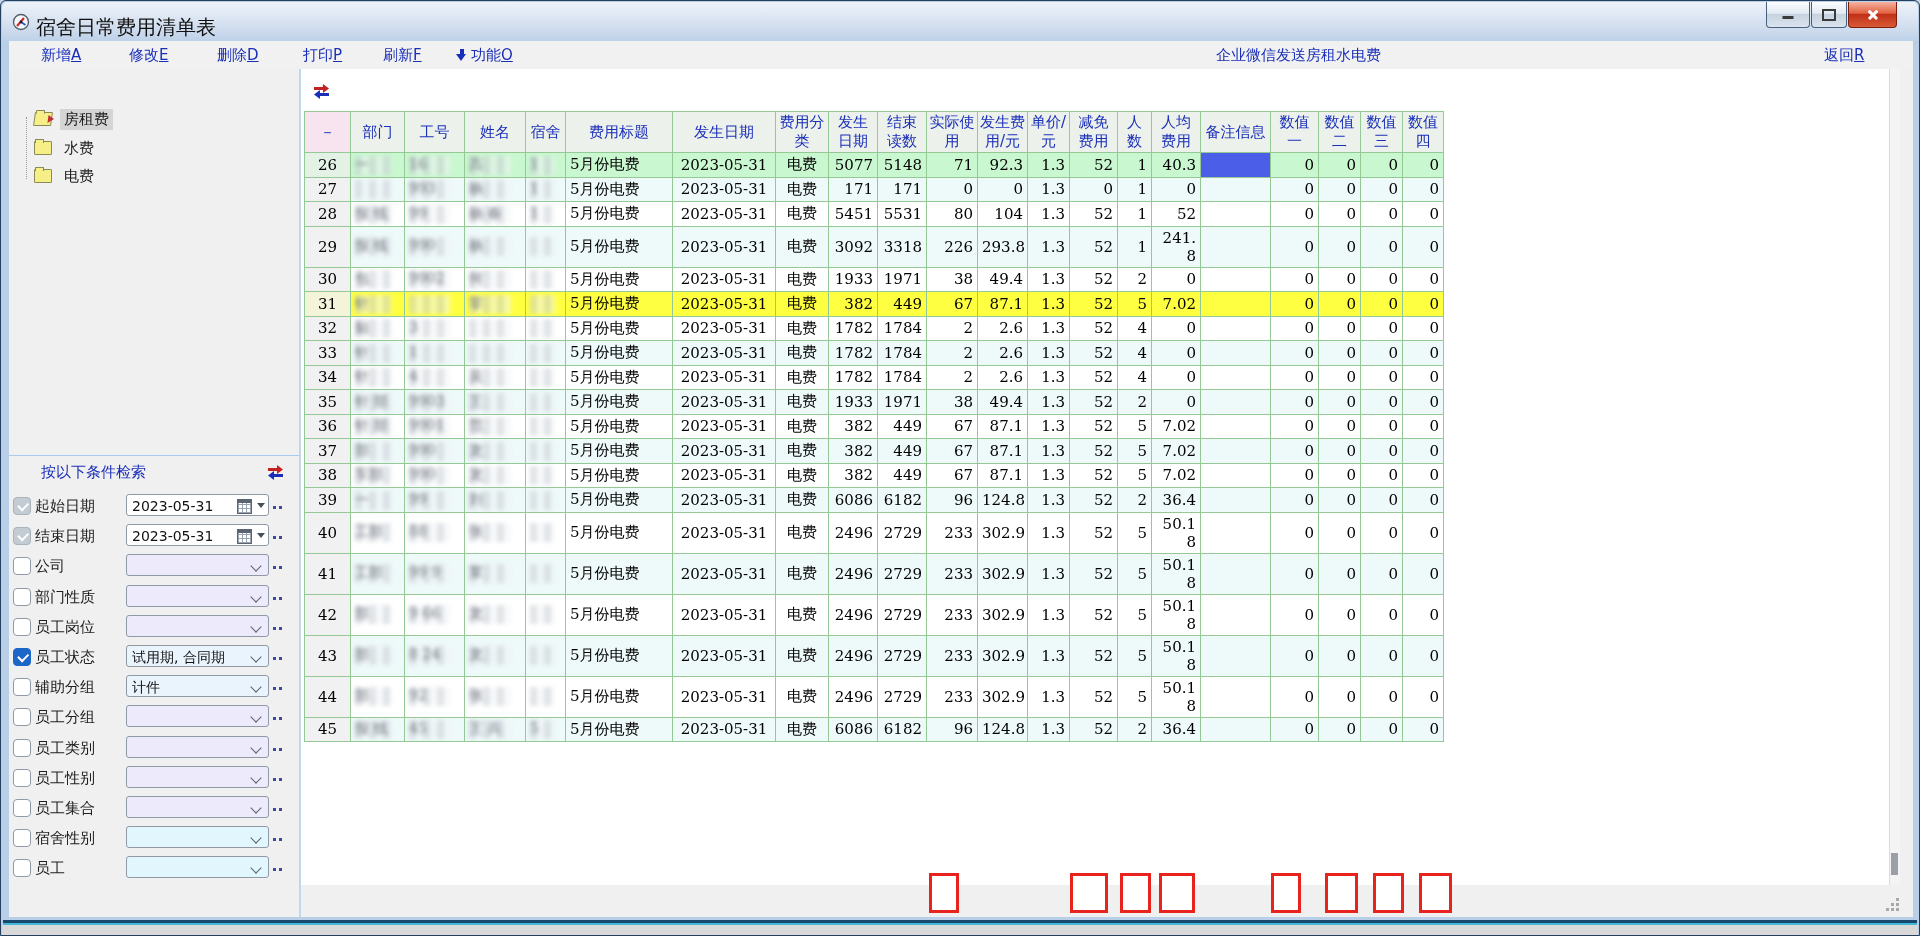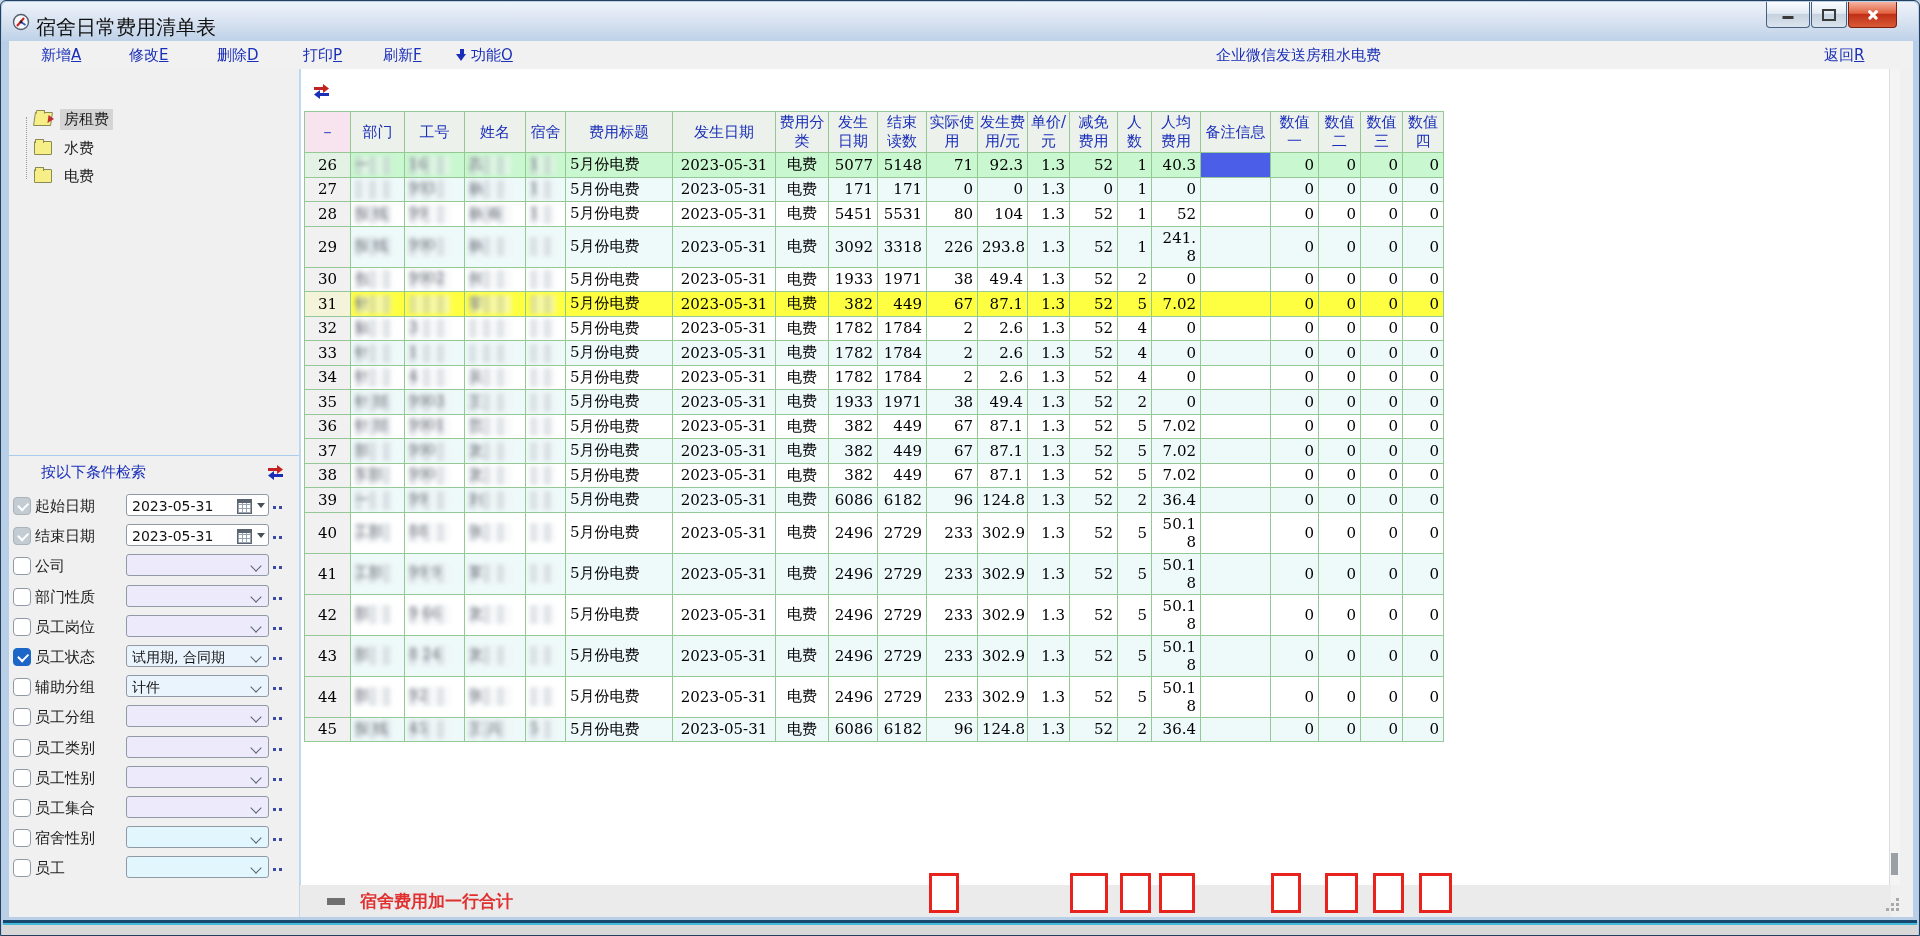--- a/index.html
+++ b/index.html
@@ -755,24 +755,20 @@
               <td class="c-left"></td>
               <td class="c-num">0</td>
               <td class="c-num">0</td>
               <td class="c-num">0</td>
               <td class="c-num">0</td>
             </tr>
           </tbody>
       </table>
     </div>
 
-    <div id="footer-bar">
-      <div id="footer-dash"></div>
-      <div id="footer-label">宿舍费用加一行合计</div>
-    </div>
     <div id="red-boxes">
         <div class="red-box" style="left: 920px; width: 30px;"></div>
         <div class="red-box" style="left: 1061px; width: 38px;"></div>
         <div class="red-box" style="left: 1111px; width: 31px;"></div>
         <div class="red-box" style="left: 1150px; width: 36px;"></div>
         <div class="red-box" style="left: 1262px; width: 30px;"></div>
         <div class="red-box" style="left: 1316px; width: 33px;"></div>
         <div class="red-box" style="left: 1364px; width: 31px;"></div>
         <div class="red-box" style="left: 1410px; width: 33px;"></div>
       </div>

